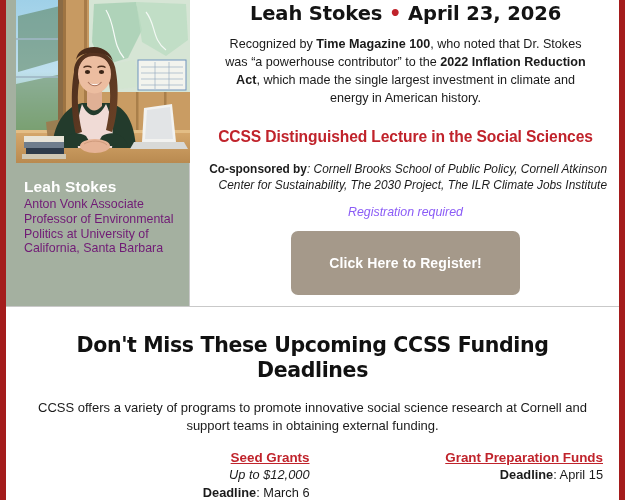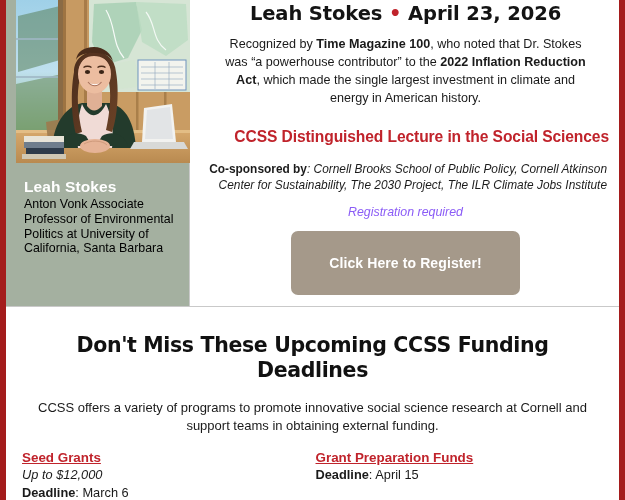--- a/index.html
+++ b/index.html
@@ -69,21 +69,21 @@
   .speaker-name {
     font-size: 15.5px;
     font-weight: bold;
     letter-spacing: 0.1px;
     margin-bottom: 1px;
     color: #ffffff;
   }
   .speaker-title {
     font-size: 12.4px;
     font-weight: normal;
-    color: #000000;
+    color: #701a75;
   }
 
   
   .event-main {
     flex: 1 1 auto;
     box-sizing: border-box;
     padding: 0 10px 0 12px;
     background: #ffffff;
     text-align: center;
     position: relative;
@@ -108,21 +108,20 @@
     text-align: center;
   }
   .event-desc b { font-weight: bold; }
 
   .lecture-series {
     font-size: 15.6px;
     font-weight: bold;
     color: #c0232b;
     margin: 20px 0 0 0;
     letter-spacing: -0.1px;
-    text-align: right;
   }
 
   .cosponsor {
     font-size: 11.9px;
     font-style: italic;
     color: #1c1c1c;
     margin: 16px 2px 0 2px;
     line-height: 1.33;
     text-align: right;
   }
@@ -195,21 +194,21 @@
   }
 
   .funding-grid {
     margin-top: 14px;
     display: grid;
     grid-template-columns: 1fr 1fr;
     row-gap: 22px;
     column-gap: 6px;
   }
 
-  .grant-cell { text-align: left; }
+  .grant-cell { text-align: right; }
 
   .grant-name {
     font-size: 13.4px;
     font-weight: bold;
     color: #c0232b;
     text-decoration: underline;
     cursor: pointer;
     line-height: 1.3;
   }
   .grant-amount {

